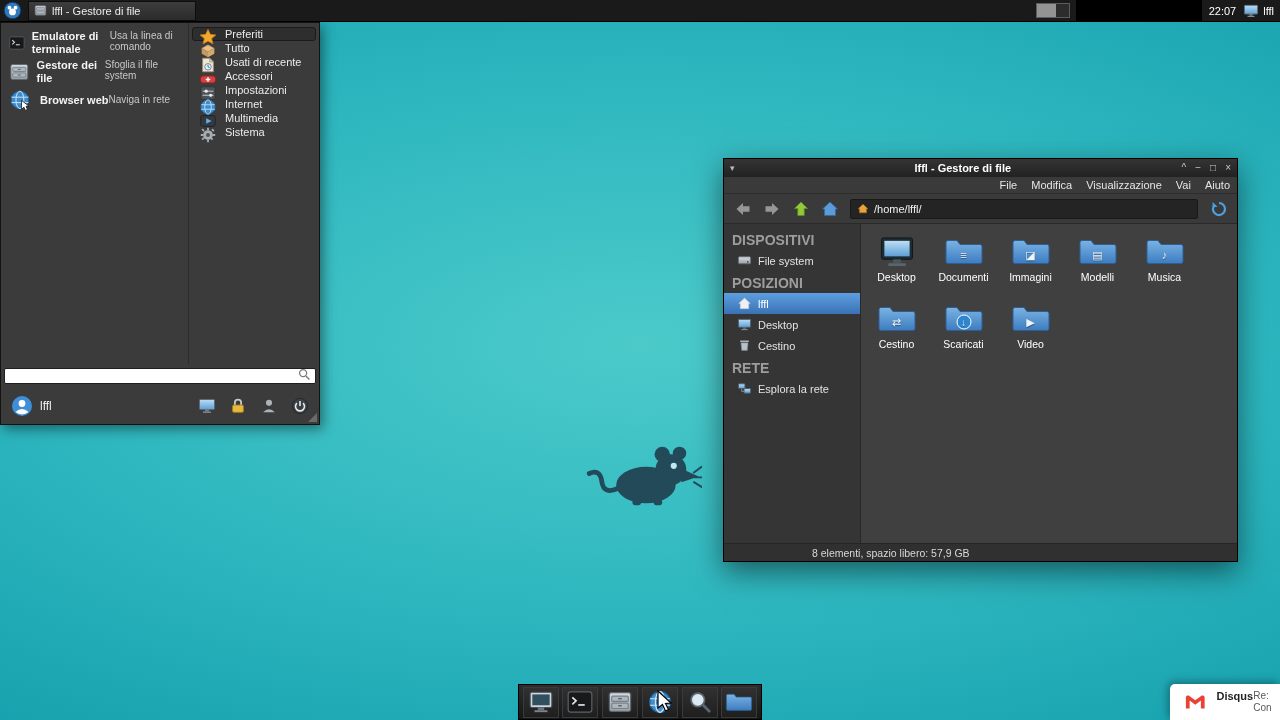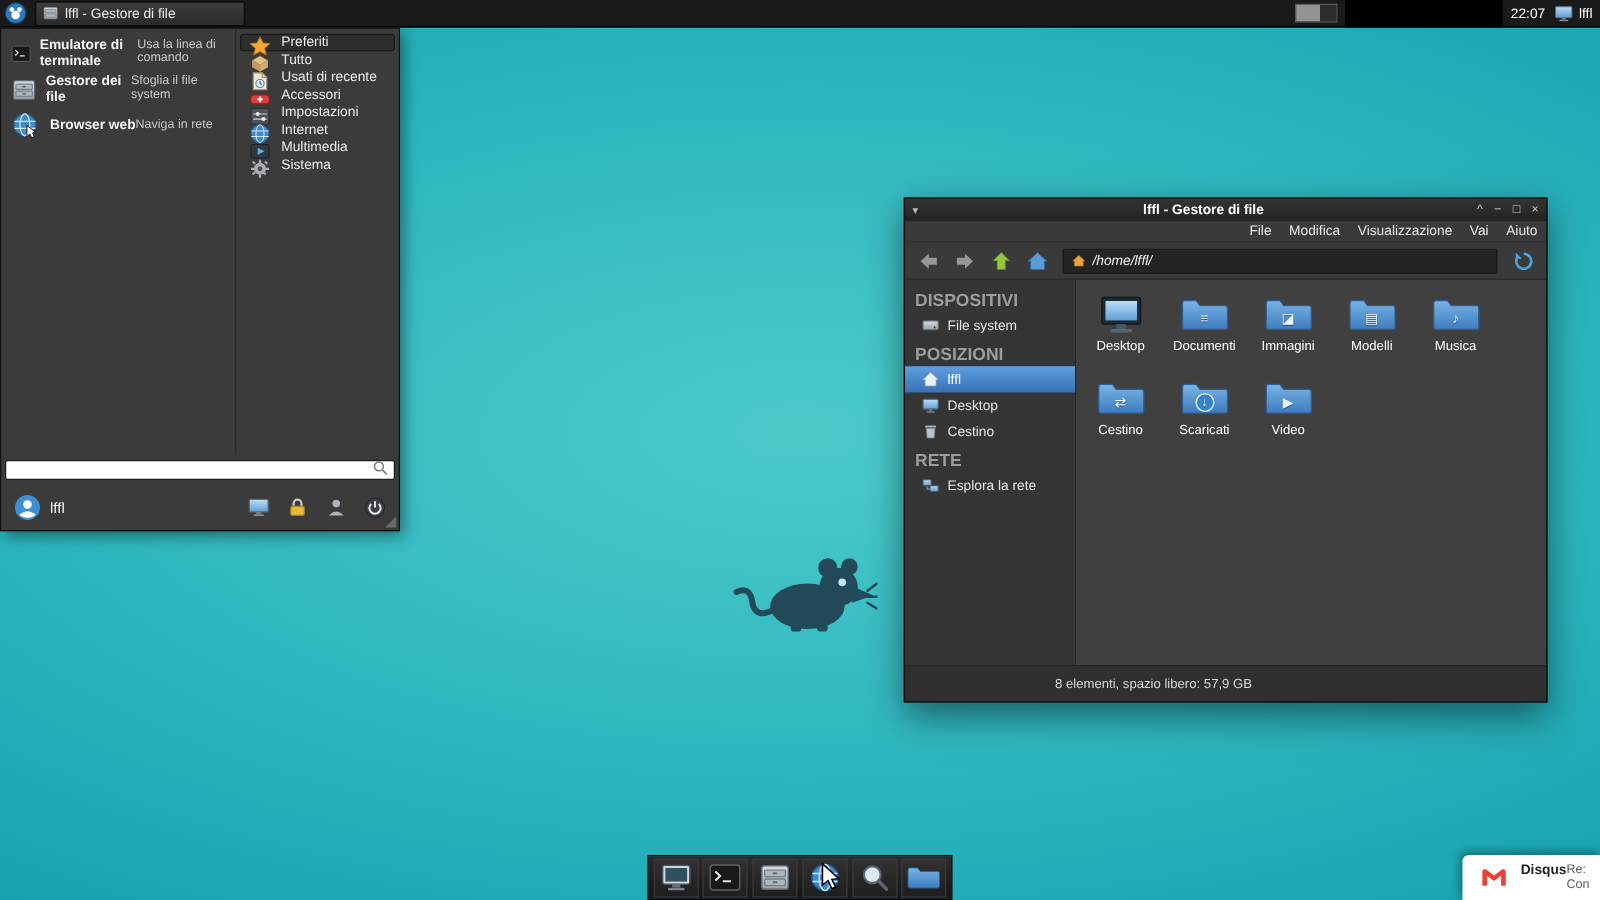--- a/index.html
+++ b/index.html
@@ -83,39 +83,39 @@
   .win-btns { display:flex; gap:9px; color:#c9c9c9; font-size:10px; line-height:1; }
   .win-btn { cursor:default; }
   .menubar { height:17px; background:#3a3a3a; border-bottom:1px solid #2d2d2d;
              display:flex; align-items:center; padding-left:3px; flex:none;justify-content:flex-end; }
   .menu-item { font-size:11px; color:#e5e5e5; padding:1px 7px; }
   .toolbar { height:30px; background:#3a3a3a; border-bottom:1px solid #292929;
              display:flex; align-items:center; gap:2px; padding:0 5px; flex:none; }
   .tb-btn { width:27px; height:24px; display:flex; align-items:center; justify-content:center; border-radius:2px; }
   .path-entry {
     flex:1; height:20px; margin:0 5px; background:#242424; border:1px solid #191919; border-radius:2px;
-    display:flex; align-items:center; gap:5px; padding:0 6px; color:#f2f2f2; font-size:11px;font-style:italic;
+    display:flex; align-items:center; gap:5px; padding:0 6px; color:#f2f2f2; font-size:11px;
   }
   .content { flex:1; display:flex; min-height:0; }
   .sidebar { width:137px; background:#353535; border-right:1px solid #292929; padding-top:4px; overflow:hidden; }
   .sb-header { font-size:14px; font-weight:bold; color:#9d9d9d; padding:4px 8px 2px; }
   .sb-item { display:flex; align-items:center; gap:6px; height:21px; padding:0 6px 0 13px; color:#e3e3e3; font-size:11px; }
   .sb-item.selected { background:linear-gradient(#5d9fe0,#3a72b4); color:#fff; }
   .main { flex:1; background:#404040; padding:8px 0 0 2px; overflow:hidden; }
   .files-grid { display:grid; grid-template-columns:repeat(5,67px); grid-auto-rows:67px; }
   .file-item { display:flex; flex-direction:column; align-items:center; padding-top:3px; }
   .ficon { position:relative; width:40px; height:33px; }
   .emblem { position:absolute; left:50%; top:60%; transform:translate(-50%,-50%);
             font-size:11px; color:#eef4fa; text-shadow:0 1px 1px rgba(0,0,0,.45); }
   .emblem.dl { background:#2f86cf; border:1px solid #fff; border-radius:50%;
                width:15px; height:15px; line-height:14px; text-align:center; font-size:10px; }
   .file-label { font-size:10.5px; color:#fff; margin-top:3px; }
-  .statusbar { height:29px; background:#303030; border-top:1px solid #252525;
+  .statusbar { height:18px; background:#303030; border-top:1px solid #252525;
                display:flex; align-items:center; color:#d8d8d8; font-size:10.5px;
-               padding-left:120px; flex:none; }
+               padding-left:88px; flex:none; }
 
   
   .dock {
     position:absolute; left:518px; top:684px; width:244px; height:36px;
     background:linear-gradient(#2d2d2d,#161616); border:1px solid #000;
     display:flex; align-items:center; justify-content:space-evenly; z-index:40;
   }
   .dock-item { width:36px; height:31px; display:flex; align-items:center; justify-content:center;
                border:1px solid #3a3a3a; background:rgba(255,255,255,0.03); }
 

